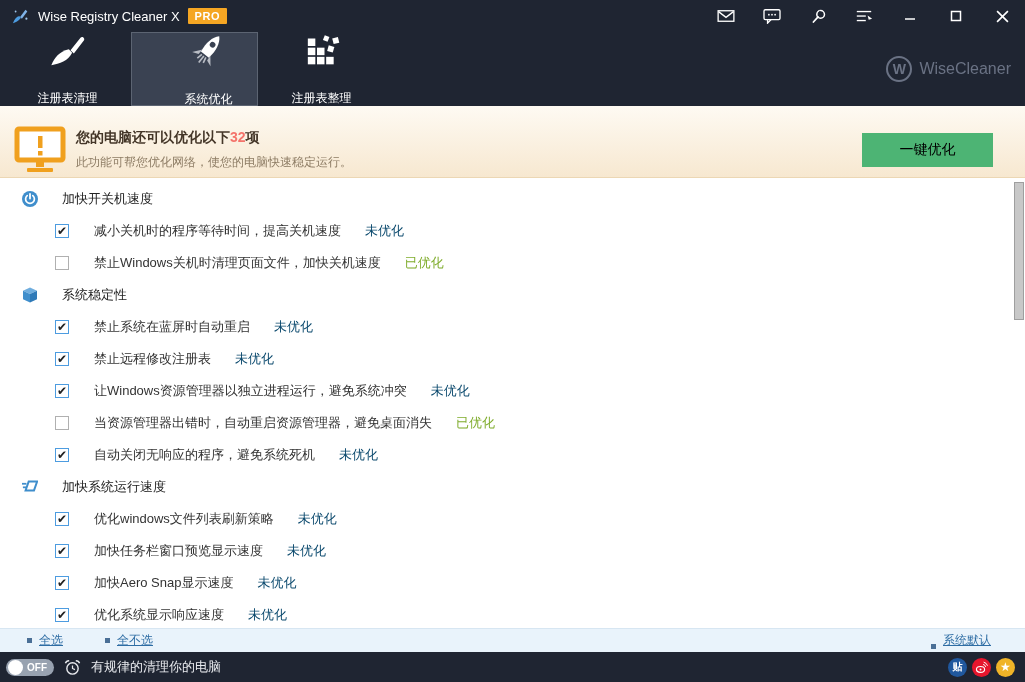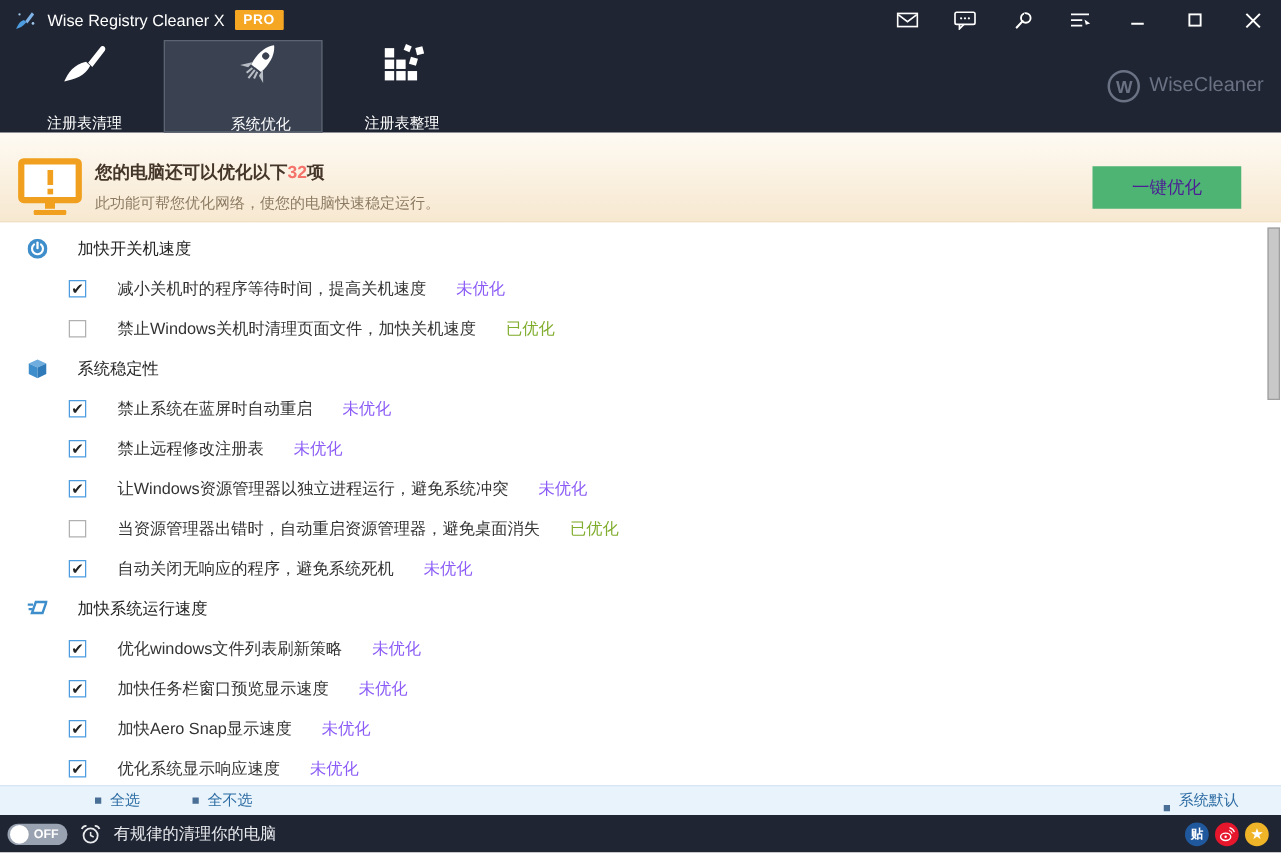--- a/index.html
+++ b/index.html
@@ -58,21 +58,21 @@
     background:linear-gradient(#fefaf3,#f7e8d0);
     border-bottom:1px solid #ecd7b4;
     display:flex; align-items:center; padding:16px 32px 0 14px;justify-content:space-between;
   }
   .monitor-icon { width:52px; height:48px; margin-right:10px; }
   .banner-text { flex:1; }
   .banner-title { font-size:14px; font-weight:bold; color:#443628; margin-bottom:7px; }
   .banner-title .count { color:#f4736b; }
   .banner-sub { font-size:12px; color:#8d7c64; }
   .optimize-btn {
-    width:119px; height:34px; background:#4db474; color:#4c1d95; border:none;
+    width:131px; height:34px; background:#4db474; color:#000000; border:none;
     font-size:14px; font-family:Liberation Serif, serif; cursor:pointer;
   }
 
   
   .content {
     height:450px; flex:0 0 450px; background:#fff; position:relative;
     padding-top:5px; overflow:hidden;
   }
   .row { height:32px; display:flex; align-items:center;gap:12px; }
   .sec-row { padding-left:22px; }
@@ -81,32 +81,33 @@
   .item-row { padding-left:55px;text-align:center; }
   .checkbox {
     width:14px; height:14px; border:1px solid #b0b0b0; background:#fff;
     margin-right:13px; display:flex; align-items:center; justify-content:center;
     font-size:12px; color:#222; cursor:pointer; line-height:1;
   }
   .checkbox.checked { border-color:#4d9ce0; }
   .checkbox.checked::after { content:"✔"; }
   .item-label { font-size:13px; color:#333; }
   .status { font-size:13px; margin-left:12px; }
-  .status.opt-no { color:#8b5cf6; }
+  .status.opt-no { color:#0c4a6e; }
   .status.opt-yes { color:#80ad2e; }
   .scrollbar-thumb {
     position:absolute; right:1px; top:4px; width:10px; height:138px;
     background:#c8c8c8; border:1px solid #9f9f9f; cursor:pointer;
   }
 
   
   .footerbar {
     height:24px; flex:0 0 24px; background:#e9f3fb; border-top:1px solid #d7e6f2;
     display:flex; align-items:center; font-size:12px; color:#2e6da4;
-    padding:0 34px 0 76px;
+    padding:0 34px 0 27px;
+    text-decoration:underline;
   }
   .foot-link { display:flex; align-items:center; cursor:pointer; margin-right:42px; }
   .foot-link .bullet {
     width:5px; height:5px; background:#4a6f96; display:inline-block; margin-right:7px;
   }
   .foot-spacer { flex:1; }
   .foot-link.right { margin-right:0;align-items:flex-end; }
 
   
   .statusbar {

